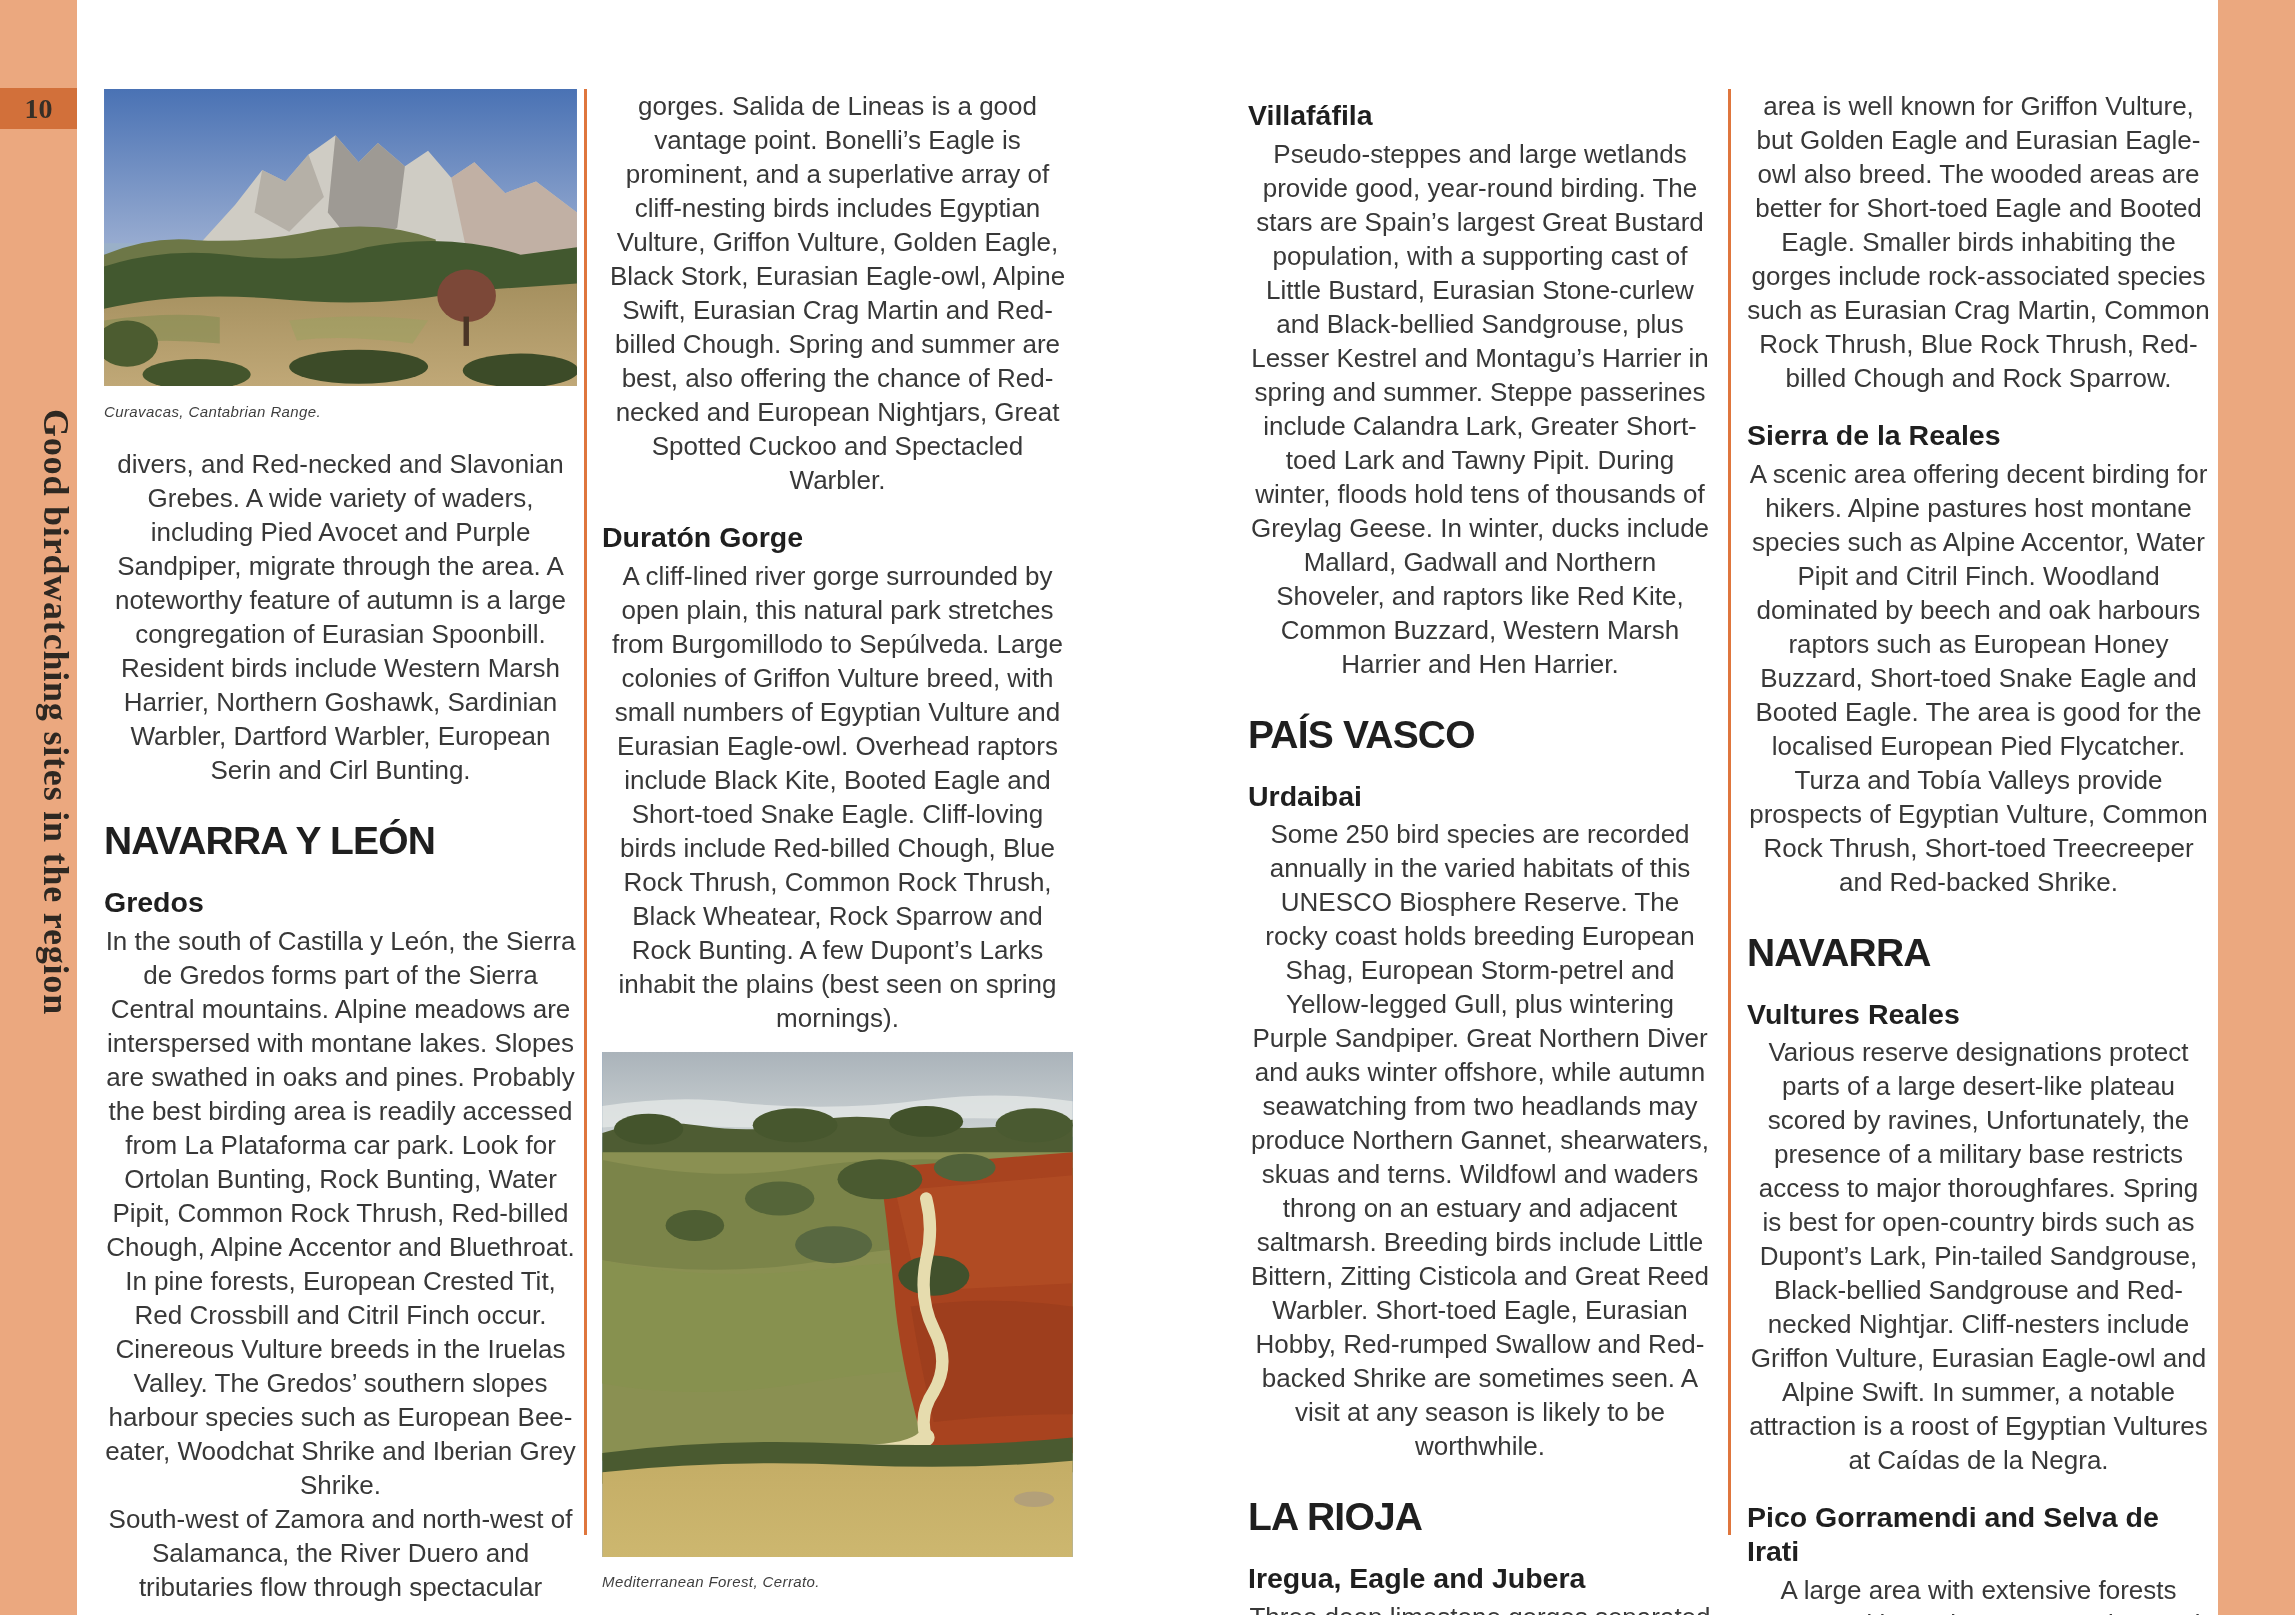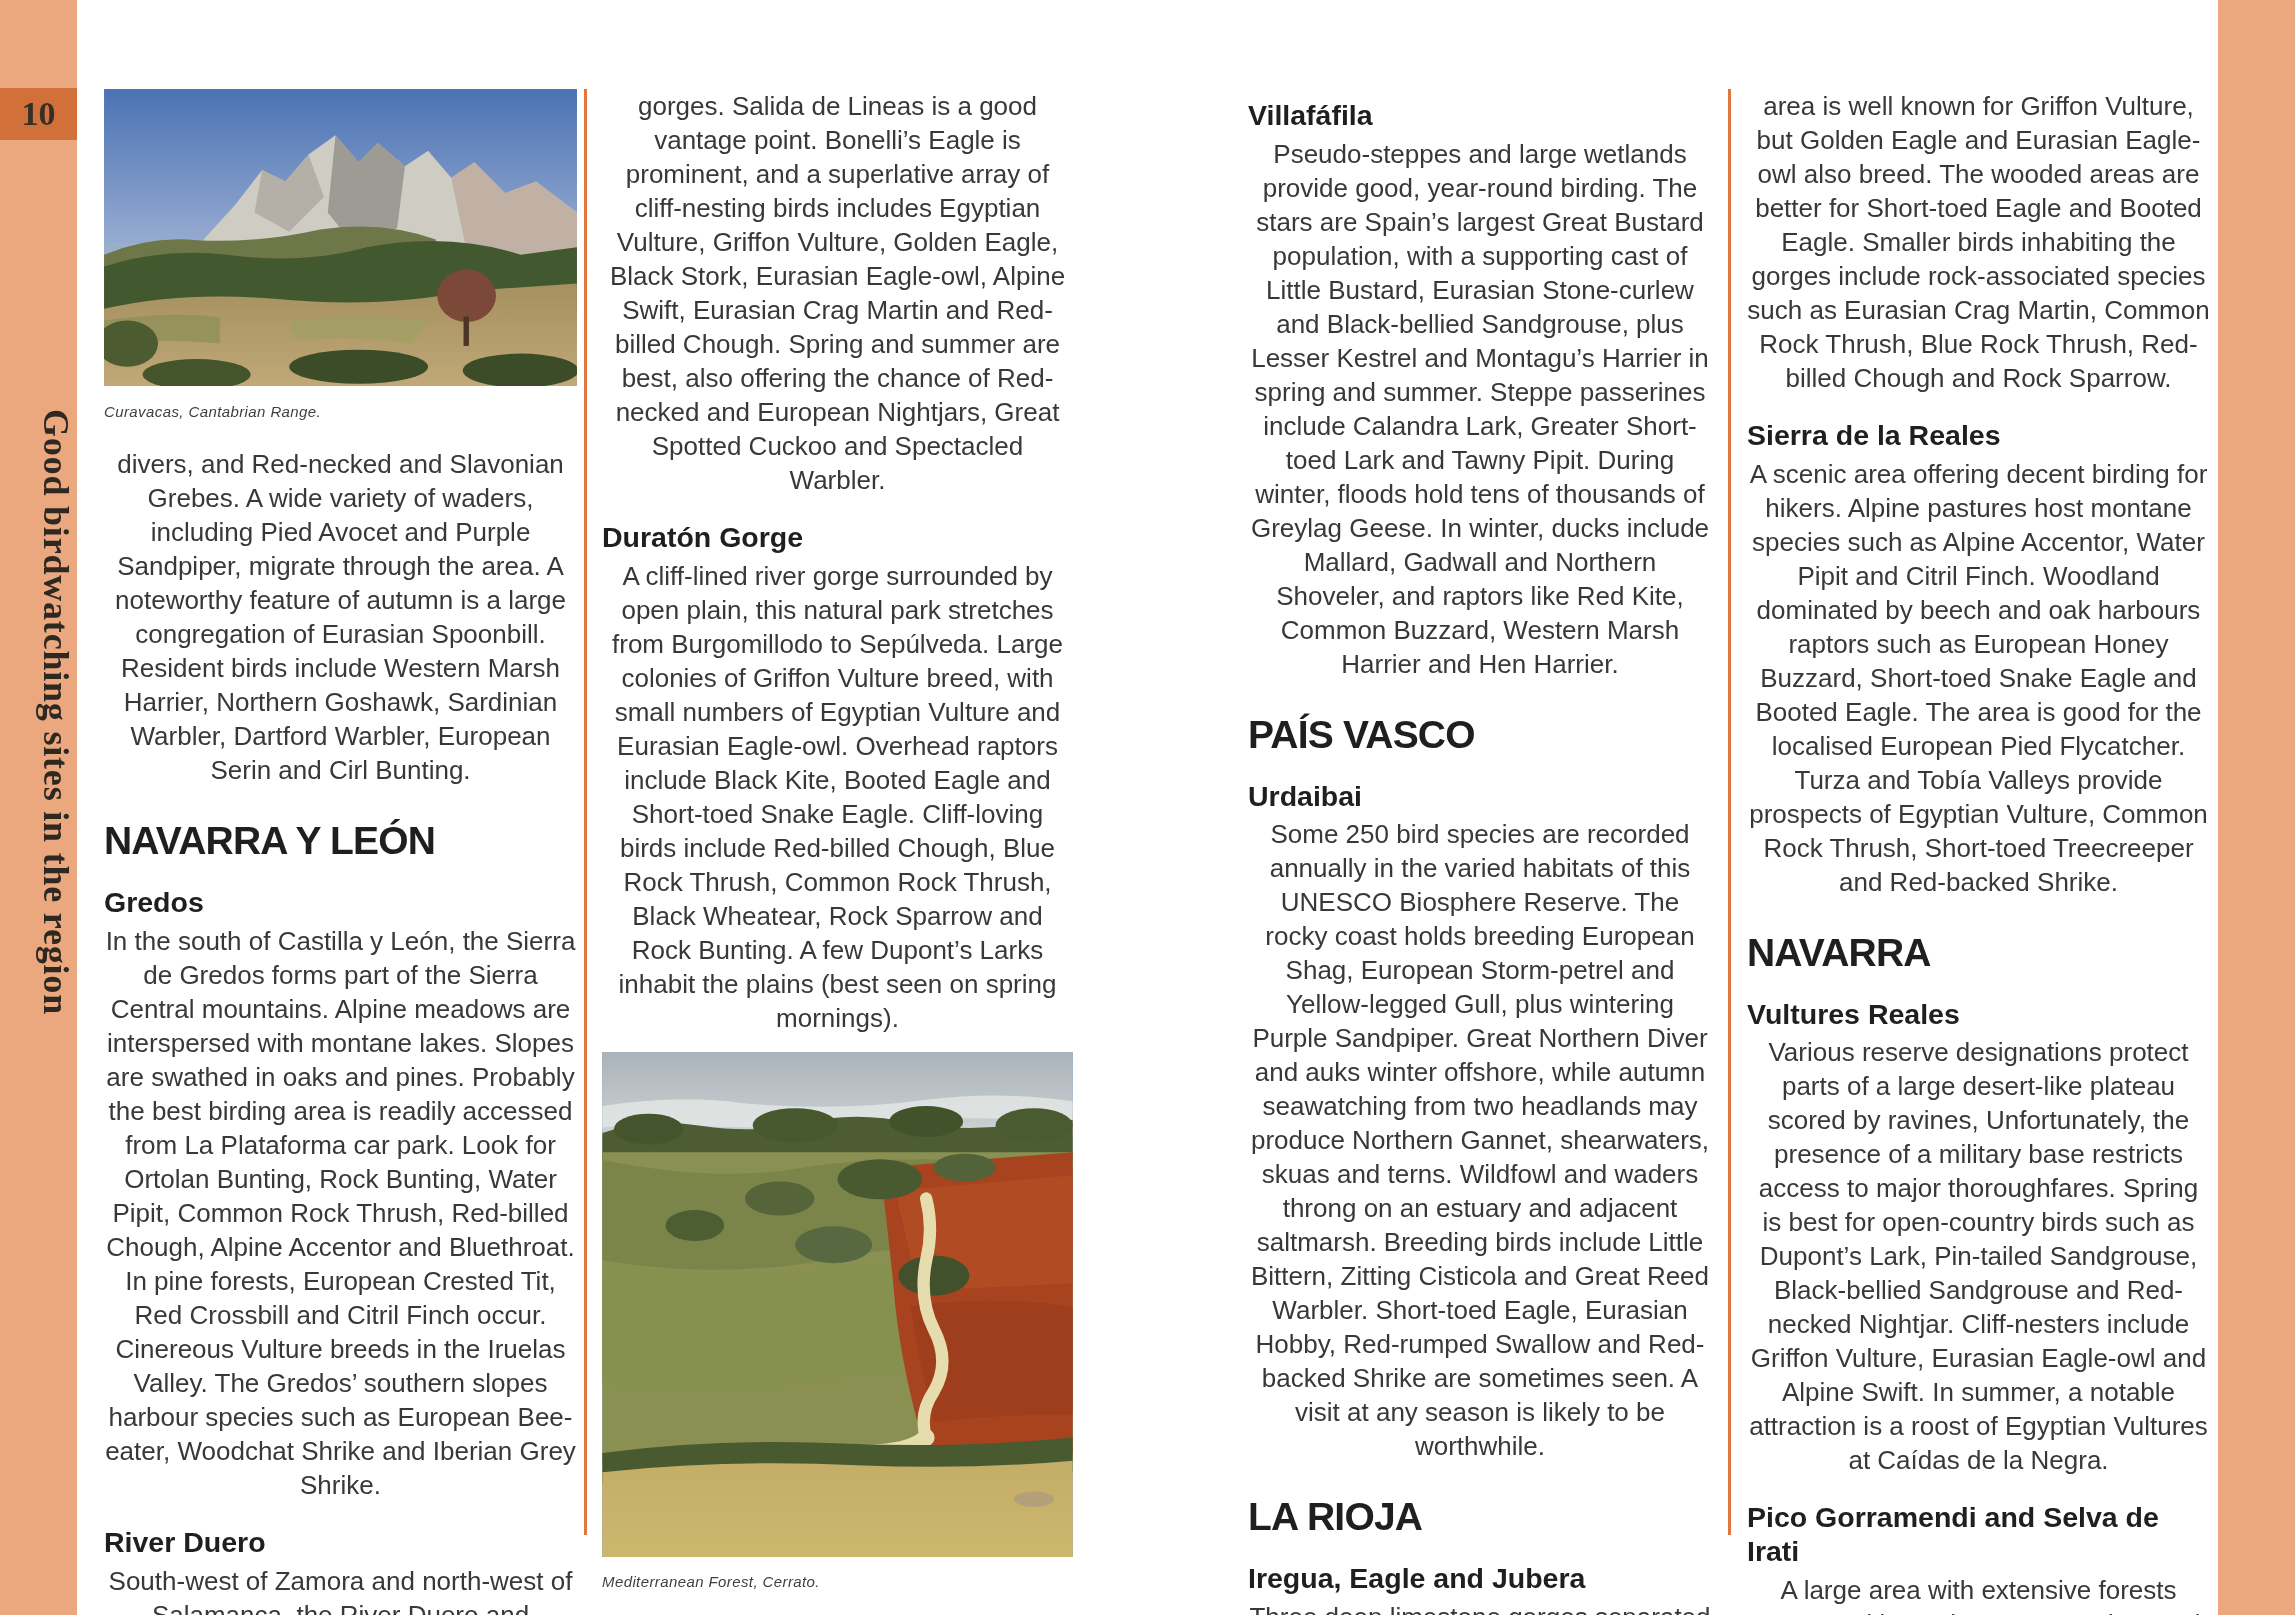--- a/index.html
+++ b/index.html
@@ -7,23 +7,23 @@
     --ink:#383838; --head:#1f1f1f; --cap:#3f3f3f;
   }
   html,body{margin:0;padding:0;}
   body{
     width:2295px;height:1615px;position:relative;background:#ffffff;
     font-family:"Liberation Sans", sans-serif;color:var(--ink);
     overflow:hidden;
   }
   .sidebar{position:absolute;top:0;width:77px;height:1615px;background:var(--sidebar);}
   .sidebar.left{left:0;} .sidebar.right{left:2218px;}
-  .page-tab{position:absolute;top:88px;width:77px;height:52px;background:var(--tab);
+  .page-tab{position:absolute;top:88px;width:77px;height:41px;background:var(--tab);
     display:flex;align-items:center;justify-content:center;
-    font-family:"Liberation Serif", serif;font-weight:bold;font-size:34px;color:#362f27;}
+    font-family:"Liberation Serif", serif;font-weight:bold;font-size:28px;color:#362f27;}
   .vtitle{position:absolute;top:230px;width:77px;height:964px;
     display:flex;justify-content:center;
     writing-mode:vertical-rl;text-orientation:sideways;
     font-family:"Liberation Serif", serif;font-weight:bold;font-size:36px;
     letter-spacing:0.8px;color:#2e2822;white-space:nowrap;}
   .vrule{position:absolute;top:89px;width:3.1px;height:1446px;background:var(--rule);}
   .col{position:absolute;top:89px;font-size:26px;line-height:34px;color:var(--ink);}
   #col1{left:104px;width:473px;}
   #col2{left:602px;width:471px;}
   #col3{left:1248px;width:464px;}
@@ -86,21 +86,20 @@
       <ellipse cx="540" cy="365" rx="75" ry="22" fill="#3c4b28"></ellipse>
       <ellipse cx="30" cy="330" rx="40" ry="30" fill="#4c5c30"></ellipse>
     </svg>
   </div>
   <div class="caption">Curavacas, Cantabrian Range.</div>
 
   <p class="para">divers, and Red-necked and Slavonian Grebes. A wide variety of waders, including Pied Avocet and Purple Sandpiper, migrate through the area. A noteworthy feature of autumn is a large congregation of Eurasian Spoonbill. Resident birds include Western Marsh Harrier, Northern Goshawk, Sardinian Warbler, Dartford Warbler, European Serin and Cirl Bunting.</p>
   <div class="h1">NAVARRA Y LEÓN</div>
   <div class="h2">Gredos</div>
   <p class="para">In the south of Castilla y León, the Sierra de Gredos forms part of the Sierra Central mountains. Alpine meadows are interspersed with montane lakes. Slopes are swathed in oaks and pines. Probably the best birding area is readily accessed from La Plataforma car park. Look for Ortolan Bunting, Rock Bunting, Water Pipit, Common Rock Thrush, Red-billed Chough, Alpine Accentor and Bluethroat. In pine forests, European Crested Tit, Red Crossbill and Citril Finch occur. Cinereous Vulture breeds in the Iruelas Valley. The Gredos’ southern slopes harbour species such as European Bee-eater, Woodchat Shrike and Iberian Grey Shrike.</p>
-  <div class="h2">River Duero</div>
   <p class="para">South-west of Zamora and north-west of Salamanca, the River Duero and tributaries flow through spectacular</p>
 </div>
 
 <div class="col" id="col2">
   <p class="para">gorges. Salida de Lineas is a good vantage point. Bonelli’s Eagle is prominent, and a superlative array of cliff-nesting birds includes Egyptian Vulture, Griffon Vulture, Golden Eagle, Black Stork, Eurasian Eagle-owl, Alpine Swift, Eurasian Crag Martin and Red-billed Chough. Spring and summer are best, also offering the chance of Red-necked and European Nightjars, Great Spotted Cuckoo and Spectacled Warbler.</p>
   <div class="h2">Duratón Gorge</div>
   <p class="para">A cliff-lined river gorge surrounded by open plain, this natural park stretches from Burgomillodo to Sepúlveda. Large colonies of Griffon Vulture breed, with small numbers of Egyptian Vulture and Eurasian Eagle-owl. Overhead raptors include Black Kite, Booted Eagle and Short-toed Snake Eagle. Cliff-loving birds include Red-billed Chough, Blue Rock Thrush, Common Rock Thrush, Black Wheatear, Rock Sparrow and Rock Bunting. A few Dupont’s Larks inhabit the plains (best seen on spring mornings).</p>
 
   <div class="photo" id="photo2">
     <svg width="471" height="505" viewBox="0 0 610 655">

